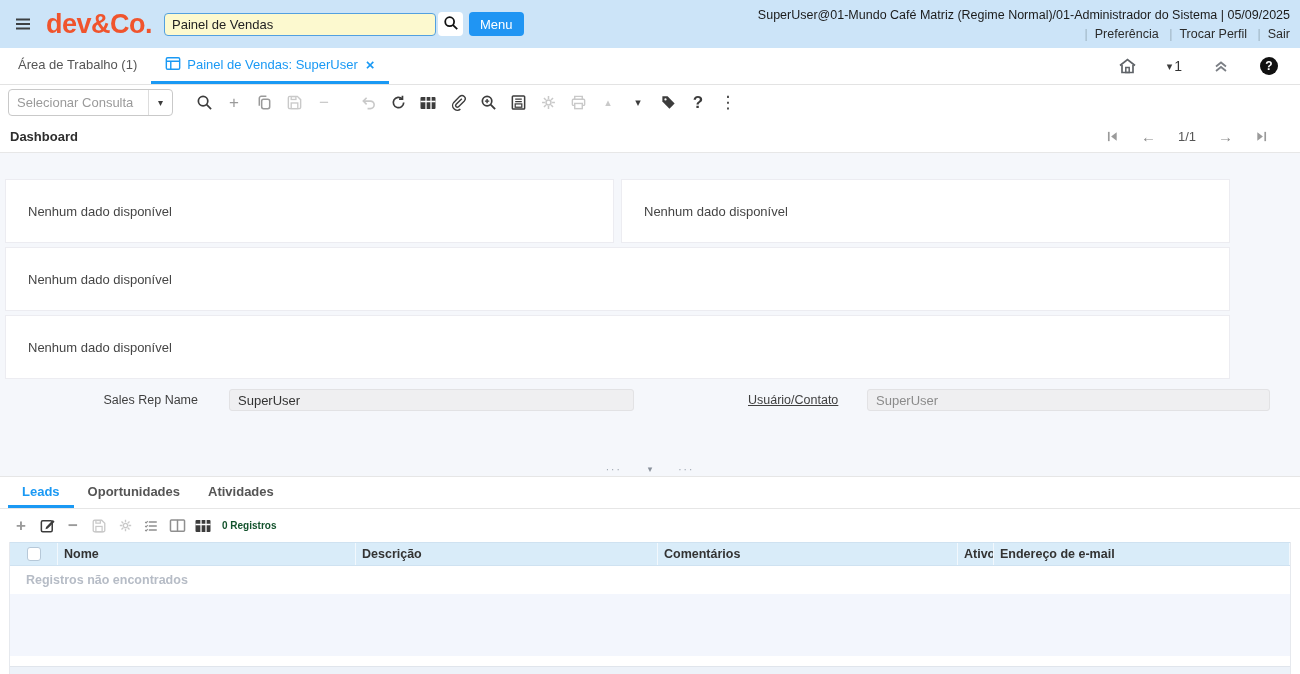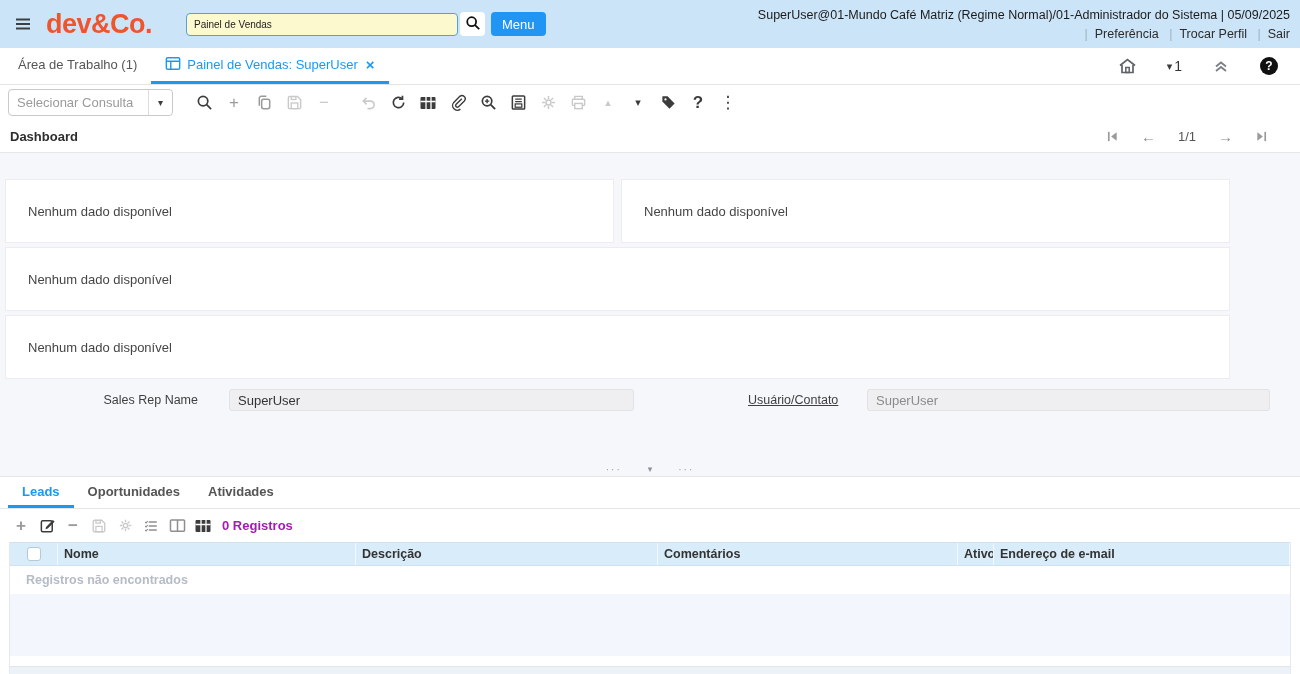--- a/index.html
+++ b/index.html
@@ -4,21 +4,21 @@
 <style>
   * { margin:0; padding:0; box-sizing:border-box; }
   html,body { width:1300px; height:674px; }
   body { font-family:"Liberation Sans", sans-serif; font-size:13px; color:#333; background:#fff; overflow:hidden; }
   .page { width:1300px; height:674px; display:flex; flex-direction:column; border-bottom:2px solid #c9cdd2; }
 
   
   .header { height:48px; background:#cce4f8; display:flex; align-items:center; padding:0 10px; flex:0 0 auto; }
   .hamburger { width:26px; height:26px; display:flex; align-items:center; justify-content:center; cursor:pointer; margin-right:10px; }
   .logo { color:#f0542d; font-weight:800; font-size:27px; letter-spacing:-0.5px; margin-right:12px; cursor:pointer; }
-  .search-input { width:272px; height:23px; background:#fcf9cf; border:1px solid #52a0e0; border-radius:4px; padding:0 7px; font-family:"Liberation Sans",sans-serif; font-size:10px; color:#222; outline:none;margin-left:22px; }
+  .search-input { width:272px; height:23px; background:#fcf9cf; border:1px solid #52a0e0; border-radius:4px; padding:0 7px; font-family:"Liberation Sans",sans-serif; font-size:13px; color:#222; outline:none; }
   .search-btn { width:25px; height:24px; background:#fff; border:none; border-radius:4px; margin-left:2px; display:flex; align-items:center; justify-content:center; cursor:pointer; }
   .menu-btn { height:24px; background:#2095f3; color:#fff; border:none; border-radius:4px; margin-left:6px; padding:0 11px; font-family:"Liberation Sans",sans-serif; font-size:13px; cursor:pointer; }
   .hspacer { flex:1; }
   .user-block { text-align:right; font-size:12.5px; line-height:19px; padding-top:2px; }
   .user-info { color:#1b1b1b; }
   .user-links { color:#2b2b2b; }
   .user-links .sep { color:#9fb4c2; margin:0 7px; }
   .user-links span[data-interactable="true"] { cursor:pointer; }
 
   
@@ -71,21 +71,21 @@
   .splitter .dots { font-size:10px; letter-spacing:2px; }
   .splitter .scaret { font-size:9px; color:#8a929c; }
 
   
   .detail { background:#fff; flex:1; display:flex; flex-direction:column; border-top:1px solid #e6e6e6;font-weight:bold; }
   .dtabs { height:32px; border-bottom:1px solid #e6e6e6; display:flex; align-items:stretch; padding:0 8px; }
   .dtab { display:flex; align-items:center; padding:0 14px; color:#555; cursor:pointer; border-bottom:3px solid transparent; }
   .dtab.active { color:#1a99f4; border-bottom-color:#1a99f4; }
   .dtoolbar { height:33px; display:flex; align-items:center; padding:0 8px; }
   .dtoolbar .ic { width:26px; }
-  .rec-count { margin-left:6px; color:#a21caf; font-size:13px; }
+  .rec-count { margin-left:6px; color:#14532d; font-size:10px; }
   .tablewrap { margin:0 9px; border-left:1px solid #e6e9ee; border-right:1px solid #e6e9ee; flex:1; display:flex; flex-direction:column; }
   .thead { display:flex; height:24px; background:#d9ecf9; border-top:1px solid #cfe2f1; border-bottom:1px solid #cfe2f1; }
   .th { display:flex; align-items:center; padding:0 6px; font-size:12.5px; color:#333; border-right:1px solid #f2f8fd; cursor:pointer; white-space:nowrap; overflow:hidden; }
   .th.cb { width:48px; justify-content:center; }
   .checkbox { width:14px; height:14px; background:#fff; border:1px solid #b6c8d8; border-radius:3px; cursor:pointer; }
   .empty-row { height:28px; background:#fff; display:flex; align-items:center; padding-left:16px; color:#b6bcc6; font-size:12.5px; }
   .filler { height:62px; background:#f3f6fd; }
   .white-strip { height:10px; background:#fff; }
   .foot-strip { height:8px; background:#edf2f9; border-top:1px solid #e0e5ec; margin-top:auto; }
 </style>

